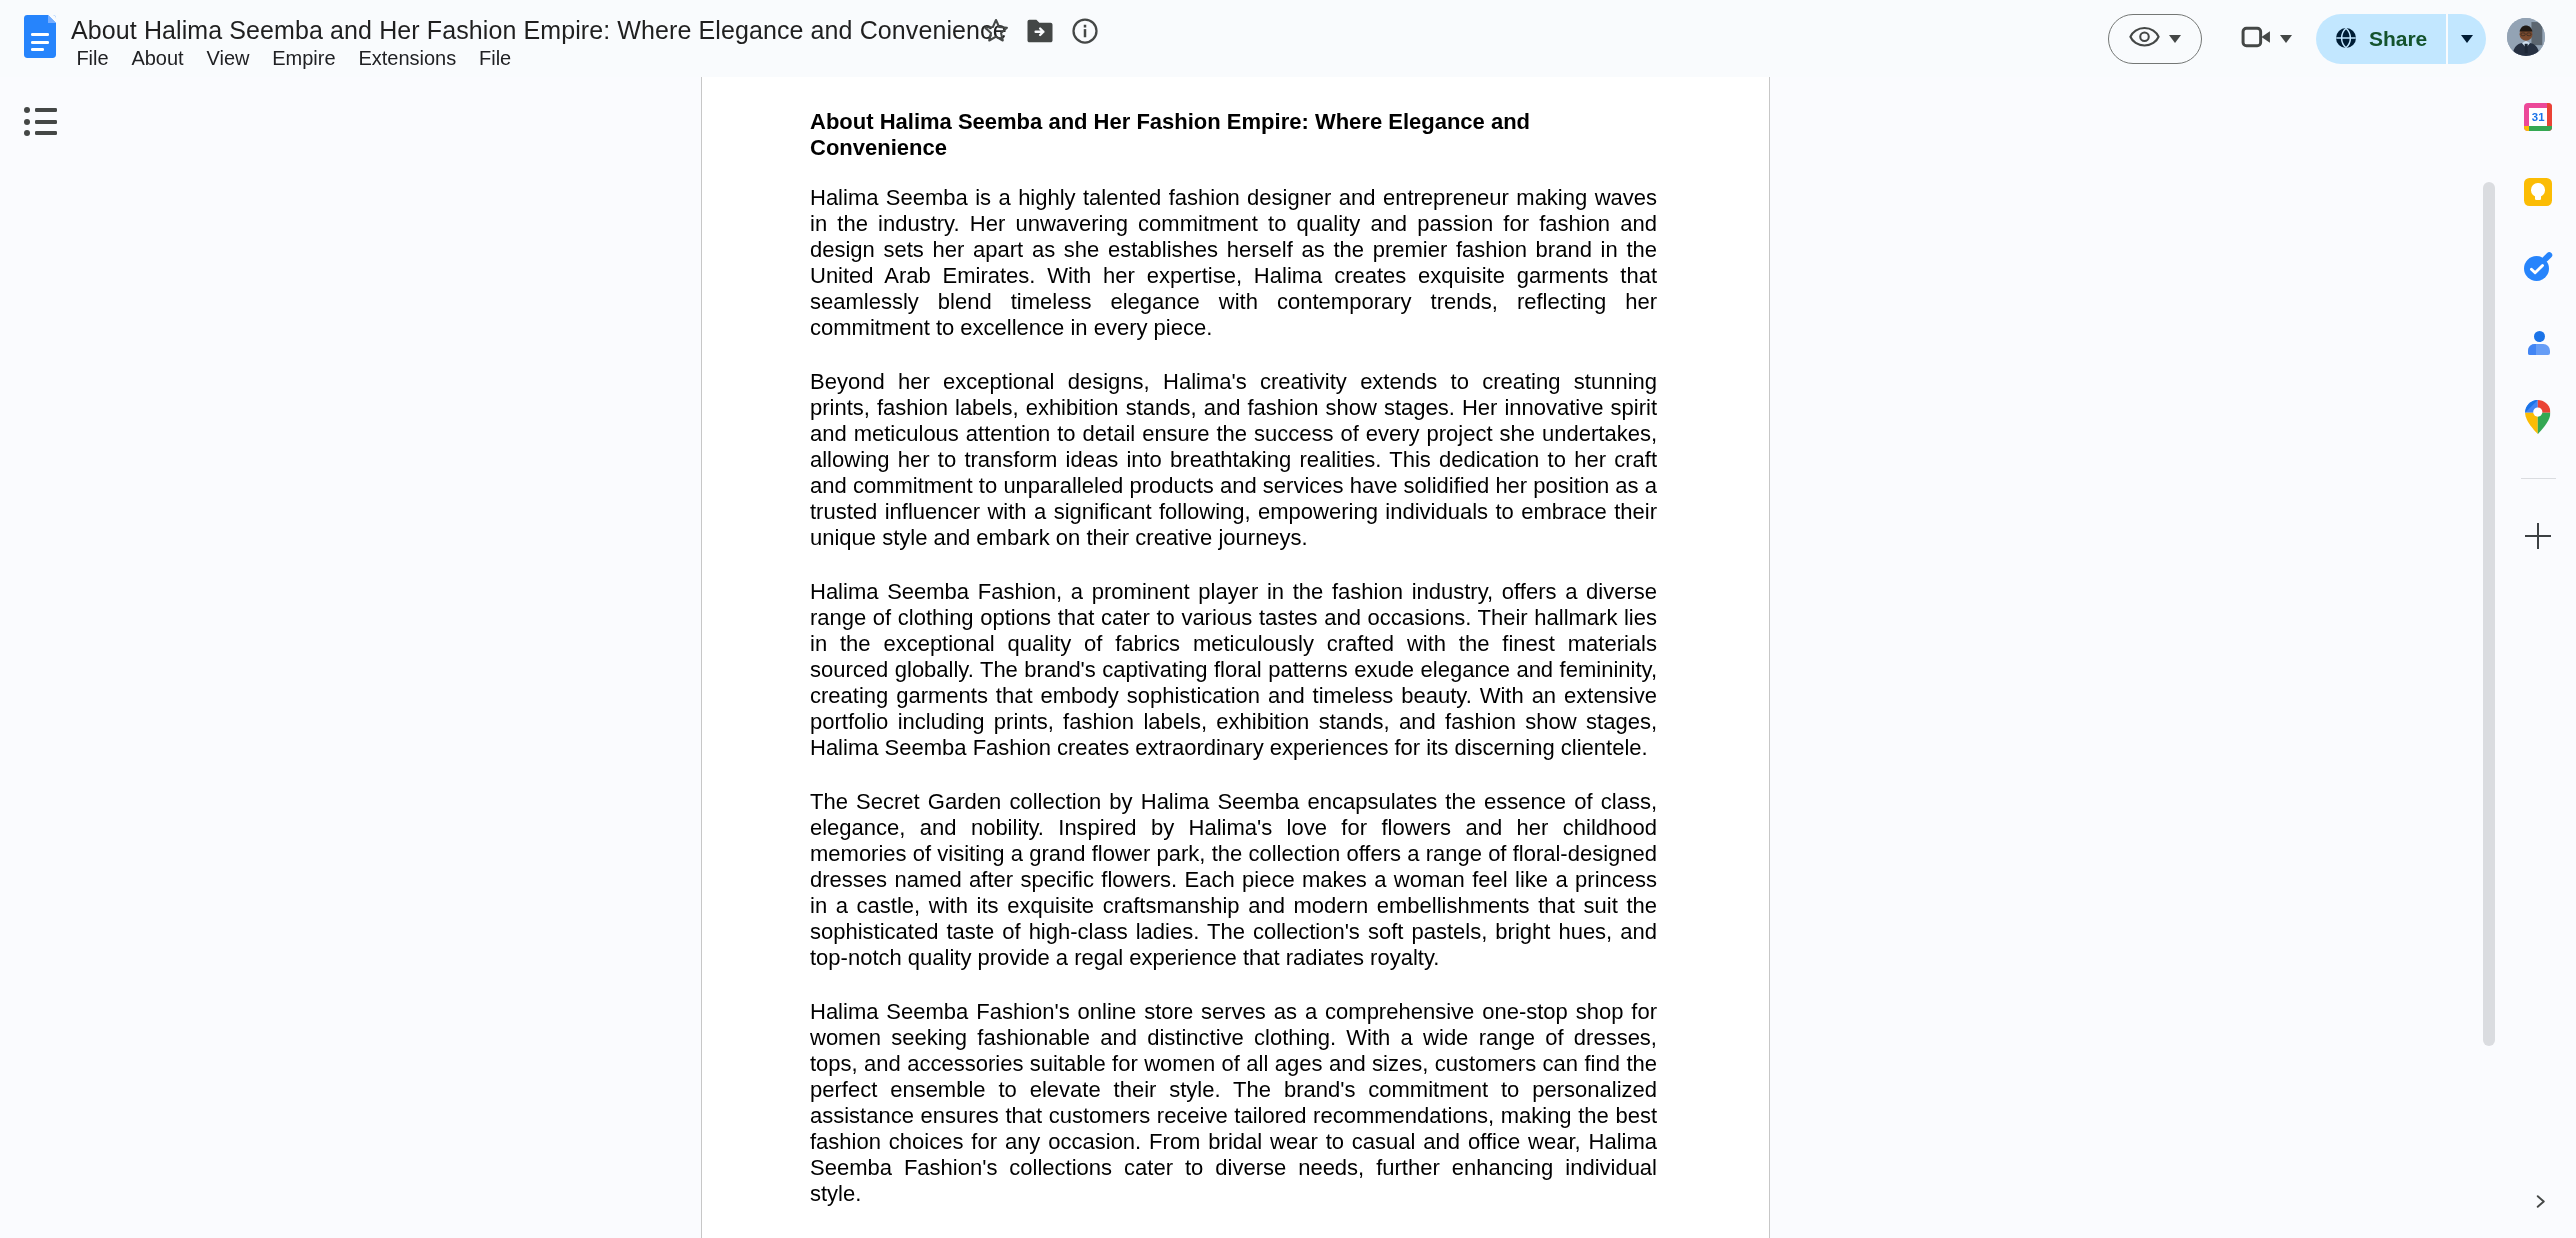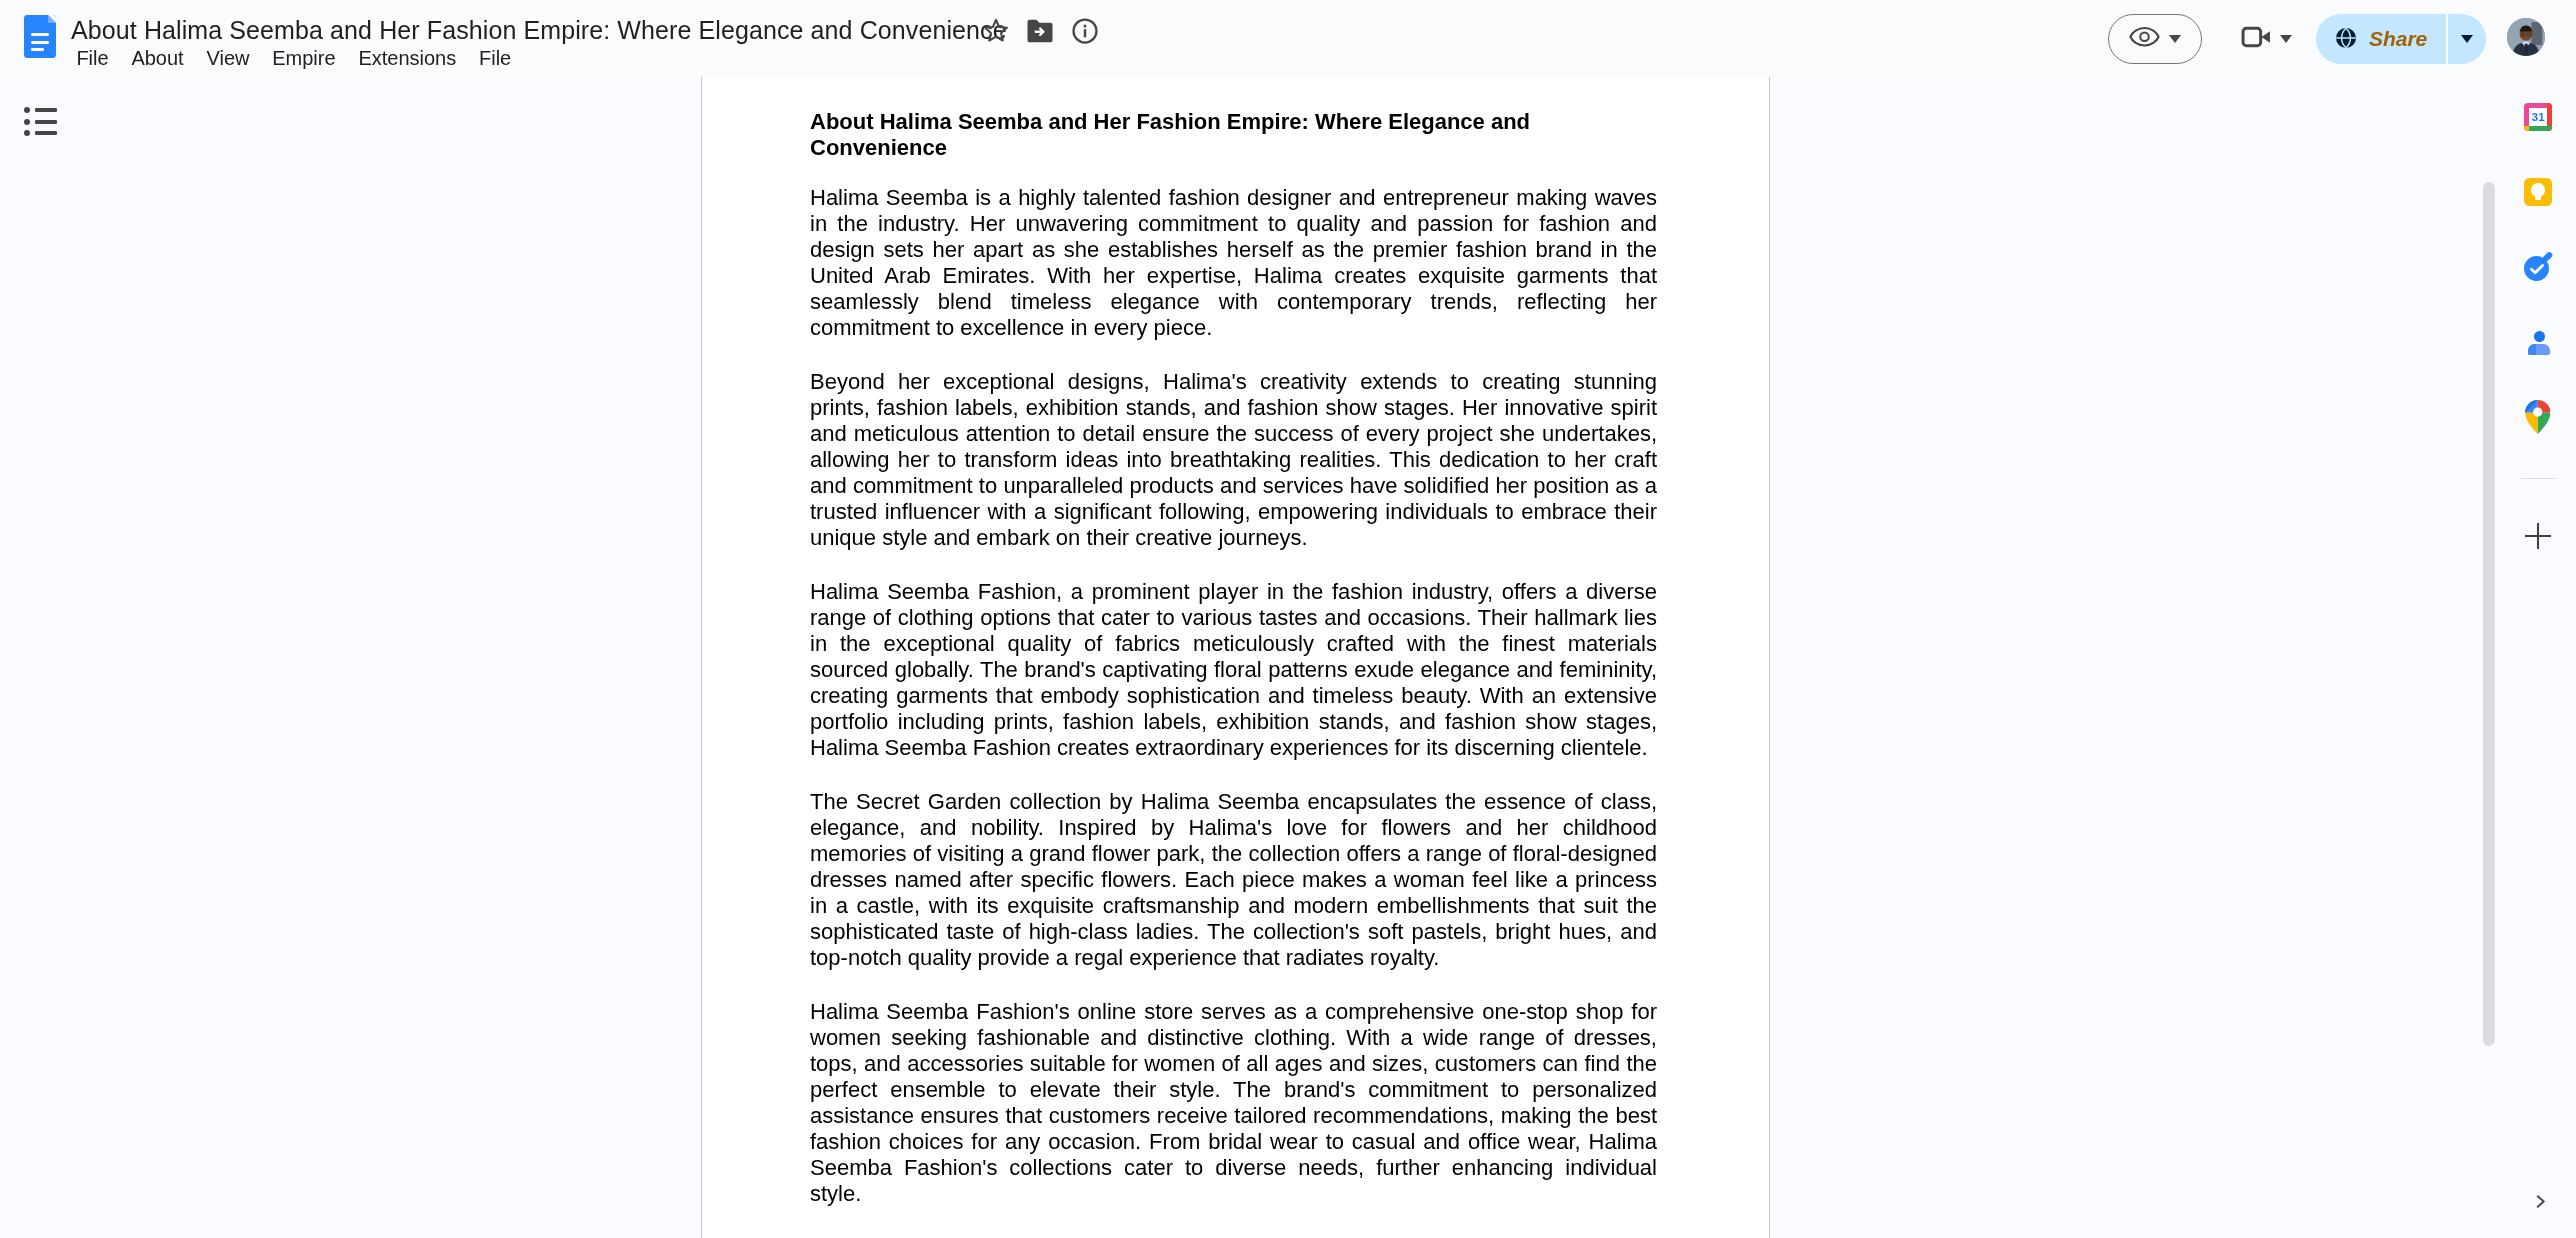--- a/index.html
+++ b/index.html
@@ -34,21 +34,21 @@
     border:1.3px solid #747775; border-radius:25px; background:transparent;
     display:flex; align-items:center; justify-content:center; gap:8.7px; cursor:pointer; }
   .caret { width:0; height:0; border-left:6.7px solid transparent; border-right:6.7px solid transparent;
     border-top:8px solid #444746; }
   .meet-btn { position:absolute; left:2229px; top:17.5px; width:74px; height:42px; border:none;
     background:transparent; display:flex; align-items:center; justify-content:center; gap:8px; cursor:pointer; }
 
   .share-btn { position:absolute; left:2316px; top:13.5px; height:50px; border-radius:25px;
     background:#c2e7ff; display:flex; align-items:stretch; cursor:pointer; }
   .share-main { display:flex; align-items:center; gap:11.4px; padding:0 19px 0 17.5px; }
-  .share-label { font-size:21px; font-weight:bold; color:#a16207;font-style:italic; }
+  .share-label { font-size:21px; font-weight:bold; color:#14532d; }
   .share-divider { width:1.3px; background:#f9fbfd; }
   .share-caret-seg { width:38px; display:flex; align-items:center; justify-content:center; }
   .share-caret-seg .caret { border-top-color:#001d35; }
 
   .avatar { position:absolute; left:2507px; top:17.5px; width:38px; height:38px; border-radius:50%;
     overflow:hidden; cursor:pointer; background:#93a3b4; }
 
   
   .outline-btn { position:absolute; left:24px; top:106px; width:35px; height:31px; border:none;
     background:transparent; display:flex; flex-direction:column; justify-content:space-between;

